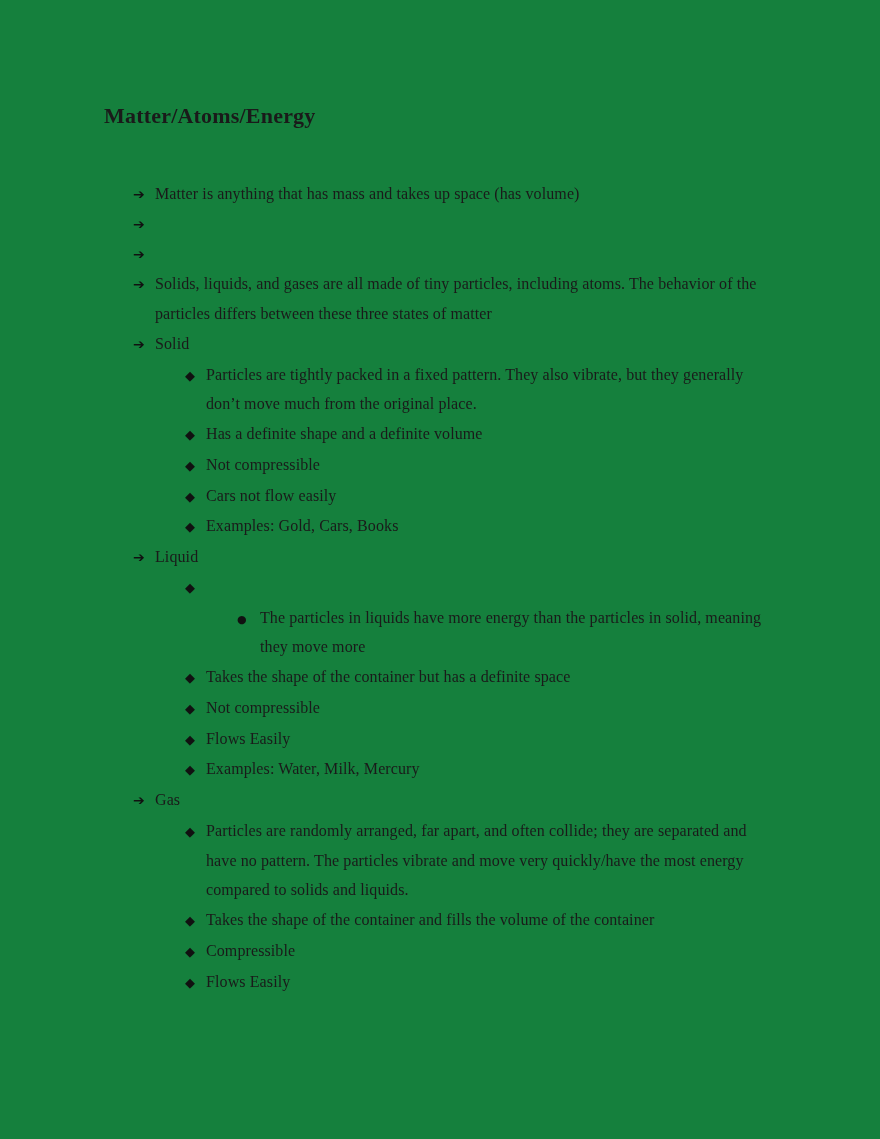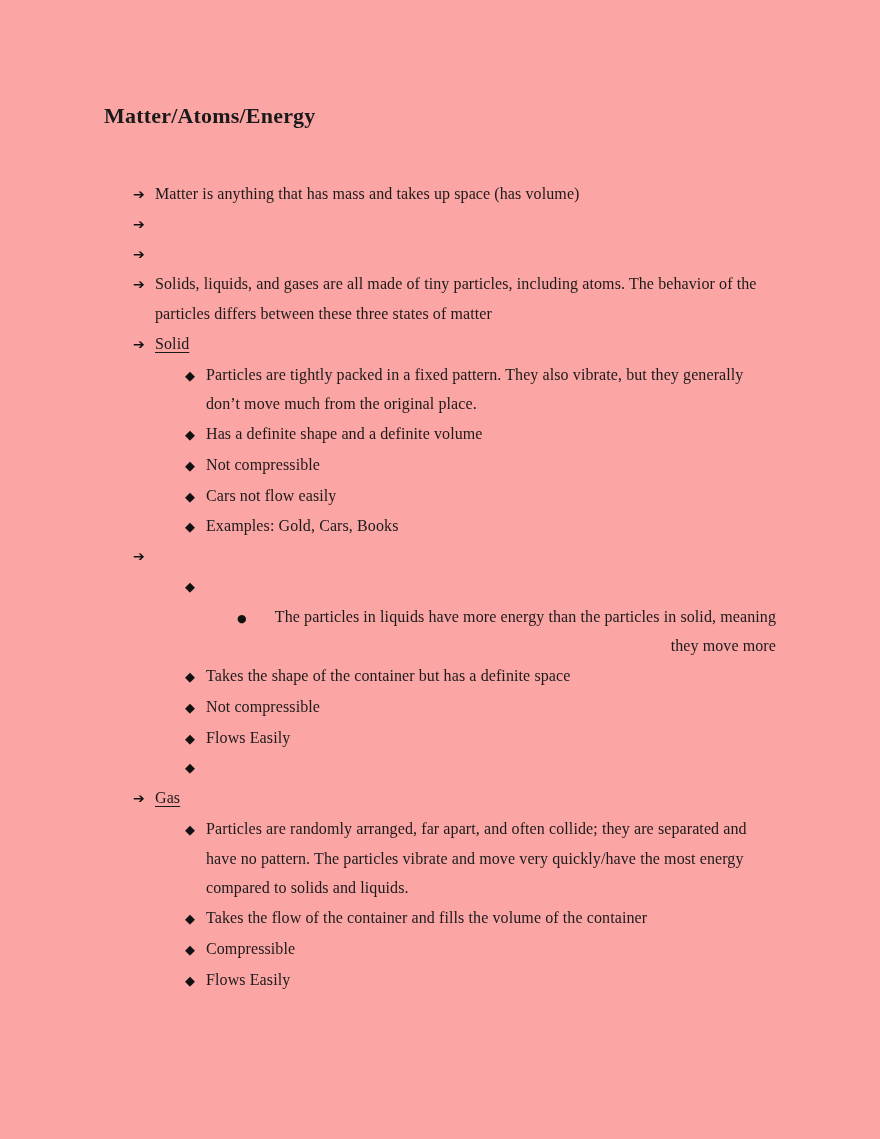--- a/index.html
+++ b/index.html
@@ -4,21 +4,21 @@
 <style>
   html, body {
     margin: 0;
     padding: 0;
     background: #ffffff;
   }
   .page {
     position: relative;
     width: 880px;
     height: 1139px;
-    background: #fca5a5;
+    background: #15803d;
     overflow: hidden;
     font-family: "Liberation Serif", serif;
     color: #1a1a1a;
   }
   .doc-title {
     margin: 103px 0 0 104px;
     font-size: 22px;
     font-weight: bold;
     line-height: 25px;
     letter-spacing: 0.2px;
@@ -41,23 +41,22 @@
     letter-spacing: 0.1px;
   }
   .lvl-1 { margin-left: 133px; }
   .lvl-1 .marker { width: 22px; font-size: 14px; }
   .lvl-1 .text  { width: 622px; }
   .lvl-2 { margin-left: 185px; }
   .lvl-2 .marker { width: 21px; font-size: 13px; }
   .lvl-2 .text  { width: 566px; }
   .lvl-3 { margin-left: 237px; }
   .lvl-3 .marker { width: 23px; font-size: 11px; }
-  .lvl-3 .text  { width: 516px; text-align: right; }
+  .lvl-3 .text  { width: 516px; }
   .underline .text {
-    text-decoration: underline;
     text-underline-offset: 3px;
   }
 </style>
 </head>
 <body>
 
 <div class="page">
   <h1 class="doc-title">Matter/Atoms/Energy</h1>
   <div class="doc-list">
       <div class="item lvl-1">
@@ -93,20 +92,21 @@
       <div class="item lvl-2">
     <span class="marker">◆</span>
     <span class="text">Cars not flow easily</span>
   </div>
       <div class="item lvl-2">
     <span class="marker">◆</span>
     <span class="text">Examples: Gold, Cars, Books</span>
   </div>
       <div class="item lvl-1 underline">
     <span class="marker">➔</span>
+    <span class="text">Liquid</span>
   </div>
       <div class="item lvl-2">
     <span class="marker">◆</span>
   </div>
       <div class="item lvl-3">
     <span class="marker">●</span>
     <span class="text">The particles in liquids have more energy than the particles in solid, meaning they move more</span>
   </div>
       <div class="item lvl-2">
     <span class="marker">◆</span>
@@ -115,32 +115,33 @@
       <div class="item lvl-2">
     <span class="marker">◆</span>
     <span class="text">Not compressible</span>
   </div>
       <div class="item lvl-2">
     <span class="marker">◆</span>
     <span class="text">Flows Easily</span>
   </div>
       <div class="item lvl-2">
     <span class="marker">◆</span>
+    <span class="text">Examples: Water, Milk, Mercury</span>
   </div>
       <div class="item lvl-1 underline">
     <span class="marker">➔</span>
     <span class="text">Gas</span>
   </div>
       <div class="item lvl-2">
     <span class="marker">◆</span>
     <span class="text">Particles are randomly arranged, far apart, and often collide; they are separated and have no pattern. The particles vibrate and move very quickly/have the most energy compared to solids and liquids.</span>
   </div>
       <div class="item lvl-2">
     <span class="marker">◆</span>
-    <span class="text">Takes the flow of the container and fills the volume of the container</span>
+    <span class="text">Takes the shape of the container and fills the volume of the container</span>
   </div>
       <div class="item lvl-2">
     <span class="marker">◆</span>
     <span class="text">Compressible</span>
   </div>
       <div class="item lvl-2">
     <span class="marker">◆</span>
     <span class="text">Flows Easily</span>
   </div>
     </div>

